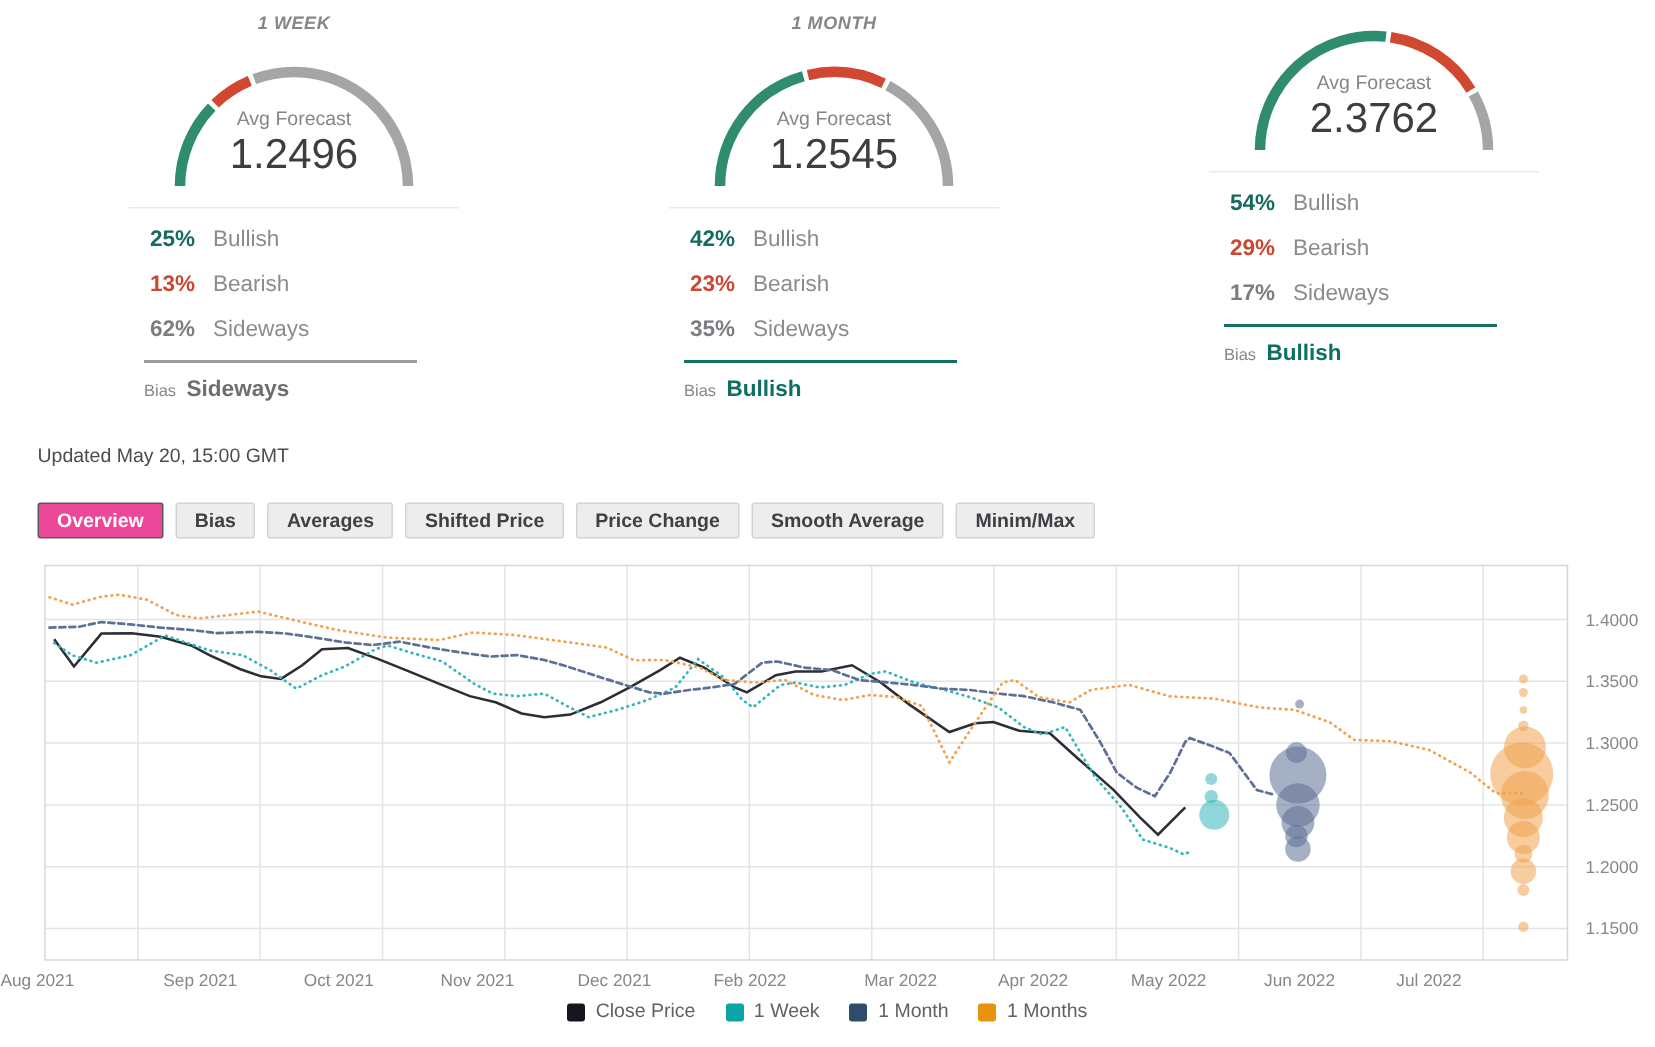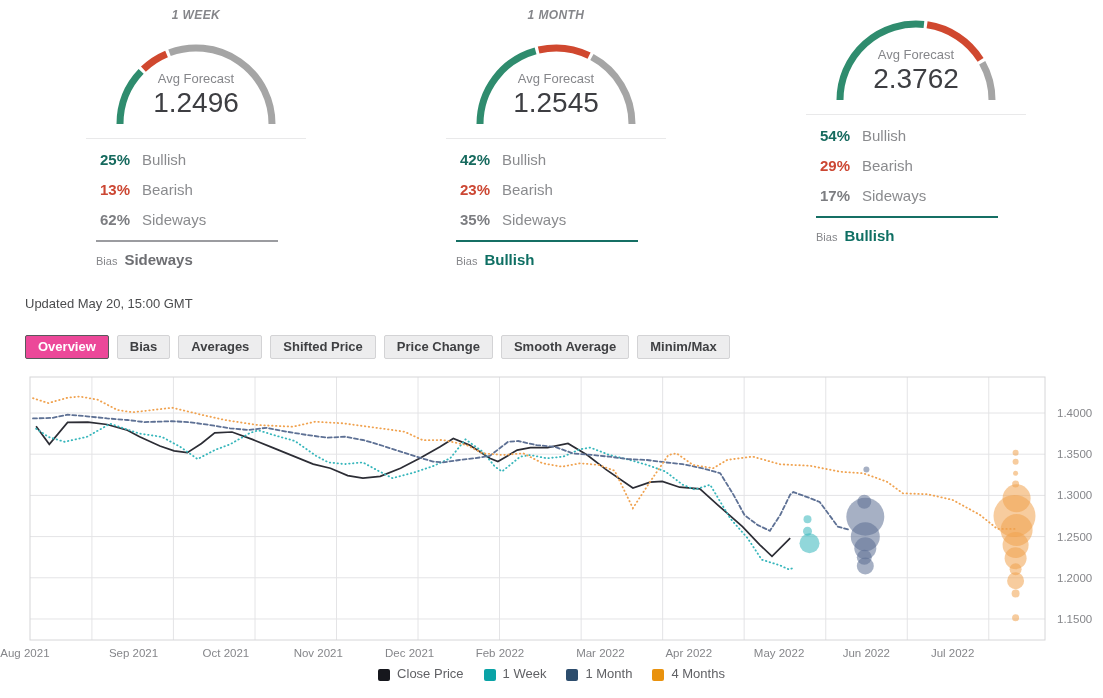--- a/index.html
+++ b/index.html
@@ -249,17 +249,17 @@
       <div class="legend-item">
         <span class="legend-swatch" style="background: rgb(10, 163, 166);"></span>
         <span class="legend-text">1 Week</span>
       </div>
       <div class="legend-item">
         <span class="legend-swatch" style="background: rgb(45, 77, 109);"></span>
         <span class="legend-text">1 Month</span>
       </div>
       <div class="legend-item">
         <span class="legend-swatch" style="background: rgb(233, 146, 14);"></span>
-        <span class="legend-text">4 Months</span>
+        <span class="legend-text">1 Months</span>
       </div>
     </div>
 
 </div>
 
 </body></html>

